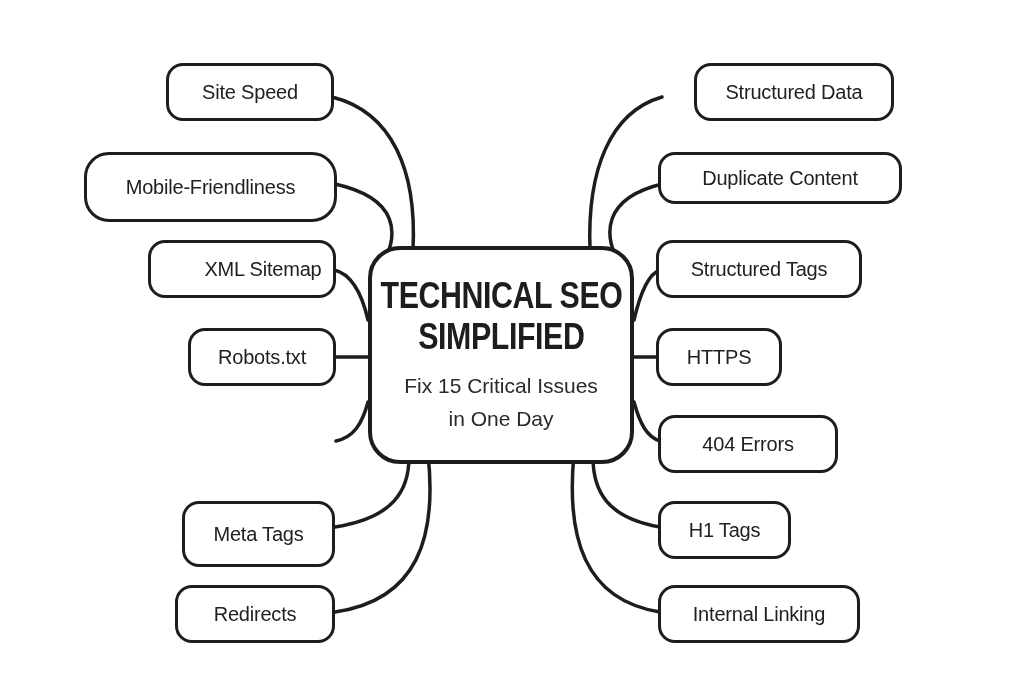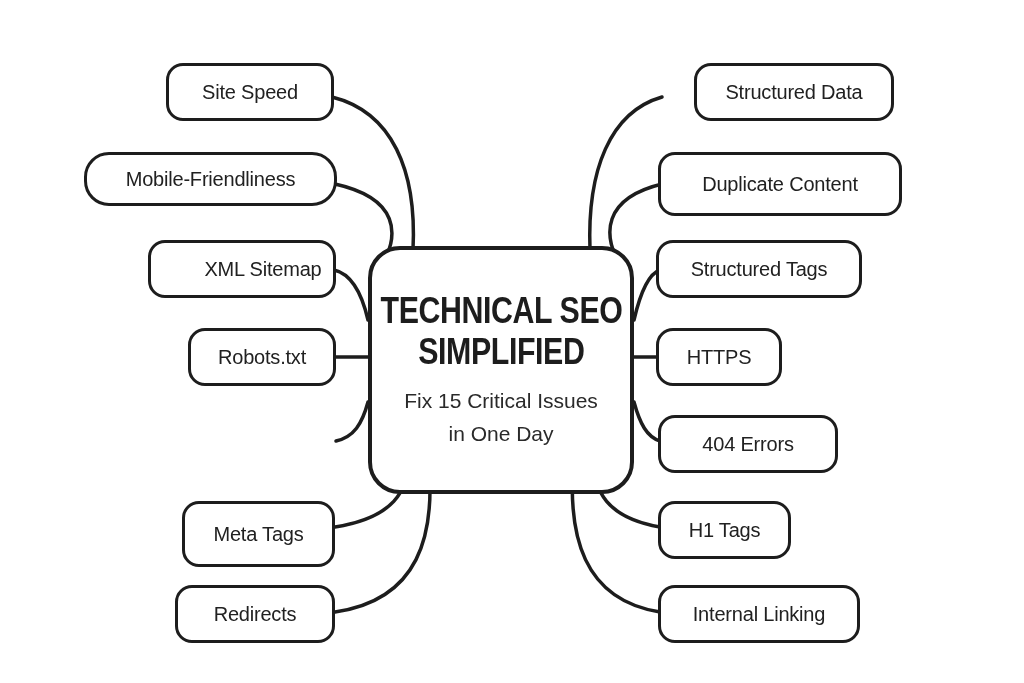--- a/index.html
+++ b/index.html
@@ -72,52 +72,52 @@
       <path d="M 662,97 C 610,112 587,170 590,250"></path>
       <path d="M 662,184 C 604,198 600,234 623,270"></path>
       <path d="M 660,270 C 648,274 640,294 634,320"></path>
       <path d="M 630,357 L 660,357"></path>
       <path d="M 660,441 C 647,437 640,424 634,402"></path>
       <path d="M 660,527 C 608,518 592,492 593,454"></path>
       <path d="M 660,612 C 584,600 566,537 574,454"></path>
     </g>
   </svg>
 
-  <div class="center-box" style="left:368px;top:246px;width:266px;height:248px;">
+  <div class="center-box" style="left:368px;top:246px;width:266px;height:218px;">
     <div class="center-title">TECHNICAL SEO</div>
     <div class="center-title">SIMPLIFIED</div>
     <div class="subtitle-group">
       <div class="center-subtitle">Fix 15 Critical Issues</div>
       <div class="center-subtitle">in One Day</div>
     </div>
   </div>
 
   <div class="node" style="left:166px;top:63px;width:168px;height:58px;">
     <span>Site Speed</span>
   </div>
-  <div class="node" style="left:84px;top:152px;width:253px;height:54px;border-radius:25px;">
+  <div class="node" style="left:84px;top:152px;width:253px;height:70px;border-radius:25px;">
     <span>Mobile-Friendliness</span>
   </div>
   <div class="node" style="left:148px;top:240px;width:188px;height:58px;padding-left:42px;">
     <span>XML Sitemap</span>
   </div>
   <div class="node" style="left:188px;top:328px;width:148px;height:58px;">
     <span>Robots.txt</span>
   </div>
   <div class="node" style="left:182px;top:501px;width:153px;height:66px;">
     <span>Meta Tags</span>
   </div>
   <div class="node" style="left:175px;top:585px;width:160px;height:58px;">
     <span>Redirects</span>
   </div>
 
   <div class="node" style="left:658px;top:63px;width:200px;height:58px;margin-left:36px;">
     <span>Structured Data</span>
   </div>
-  <div class="node" style="left:658px;top:152px;width:244px;height:64px;">
+  <div class="node" style="left:658px;top:152px;width:244px;height:52px;">
     <span>Duplicate Content</span>
   </div>
   <div class="node" style="left:656px;top:240px;width:206px;height:58px;">
     <span>Structured Tags</span>
   </div>
   <div class="node" style="left:656px;top:328px;width:126px;height:58px;">
     <span>HTTPS</span>
   </div>
   <div class="node" style="left:658px;top:415px;width:180px;height:58px;">
     <span>404 Errors</span>

